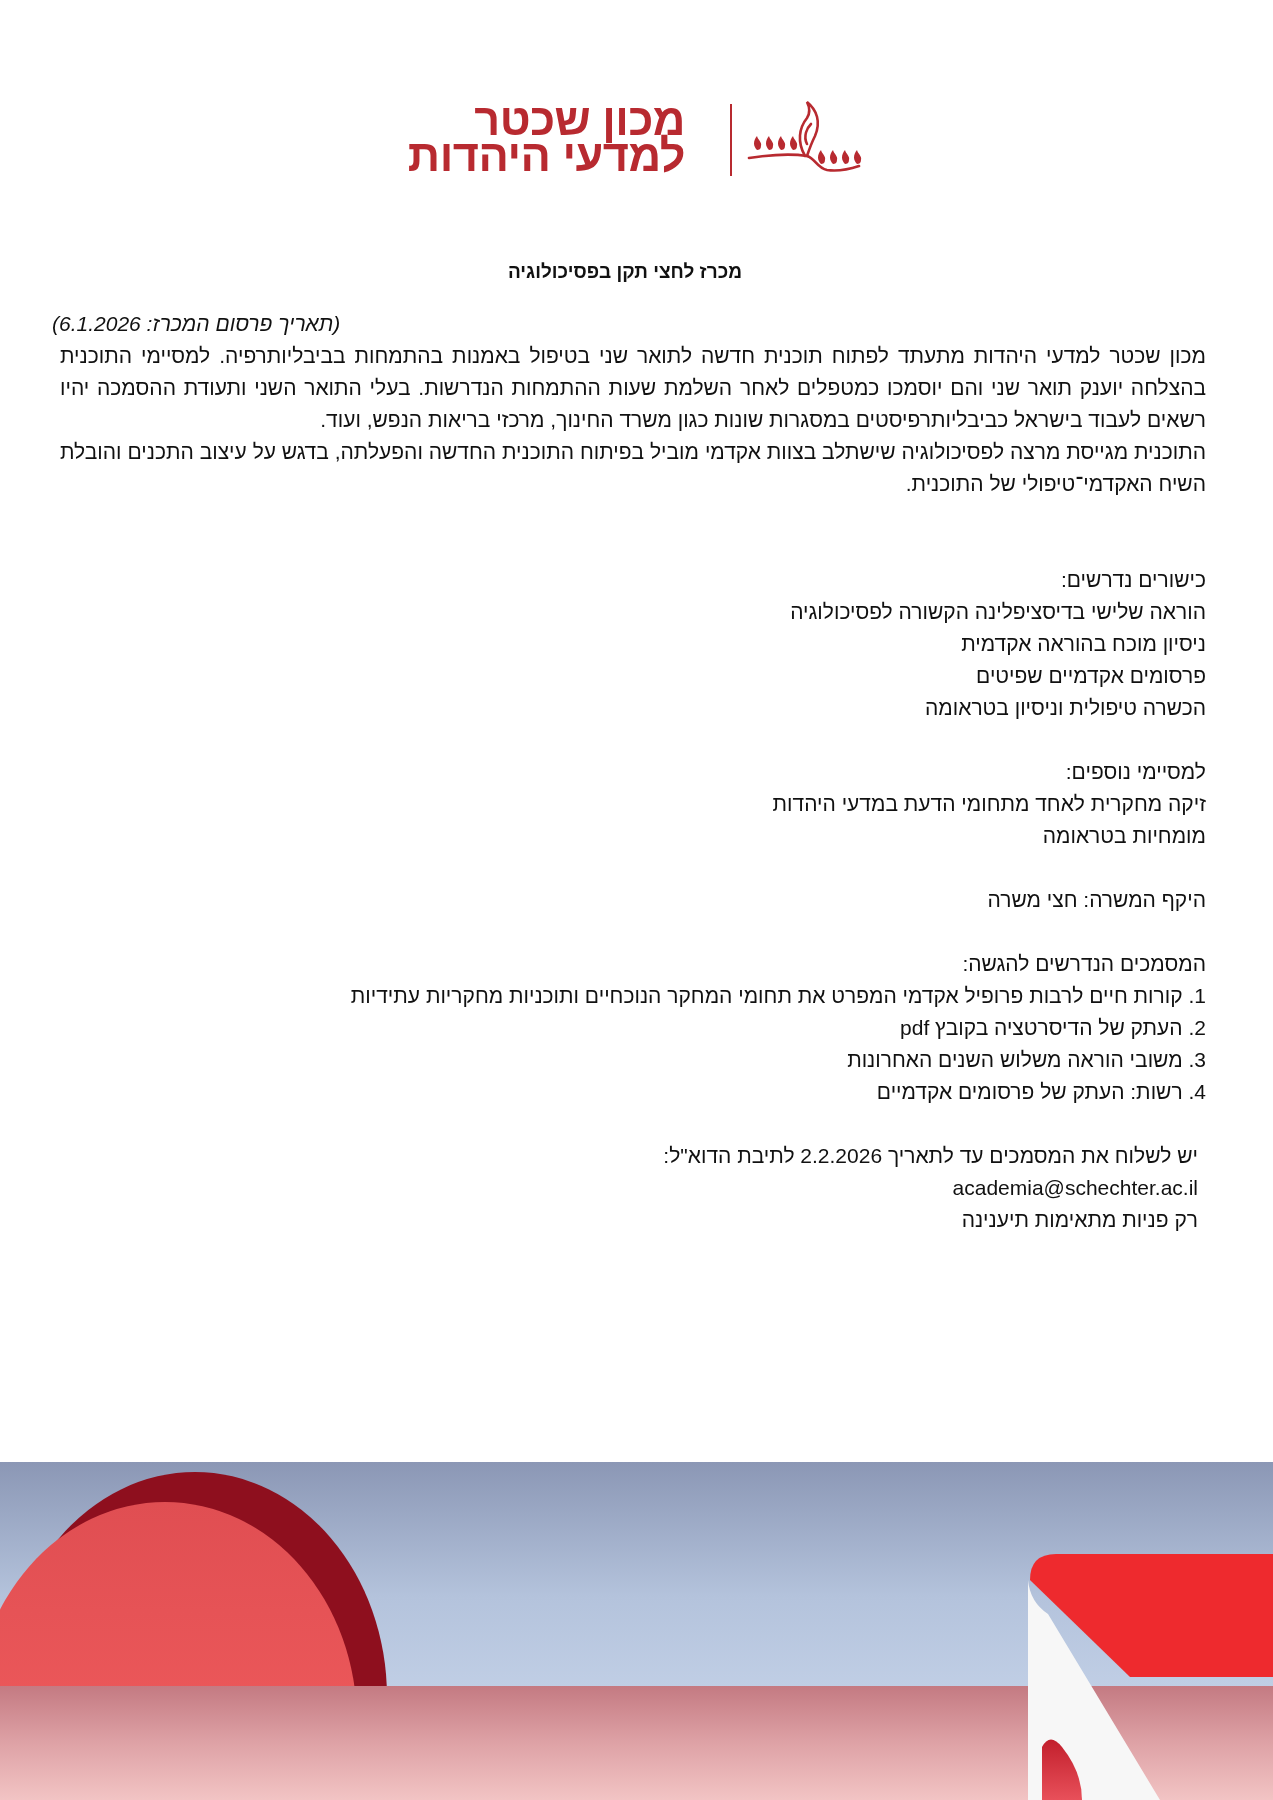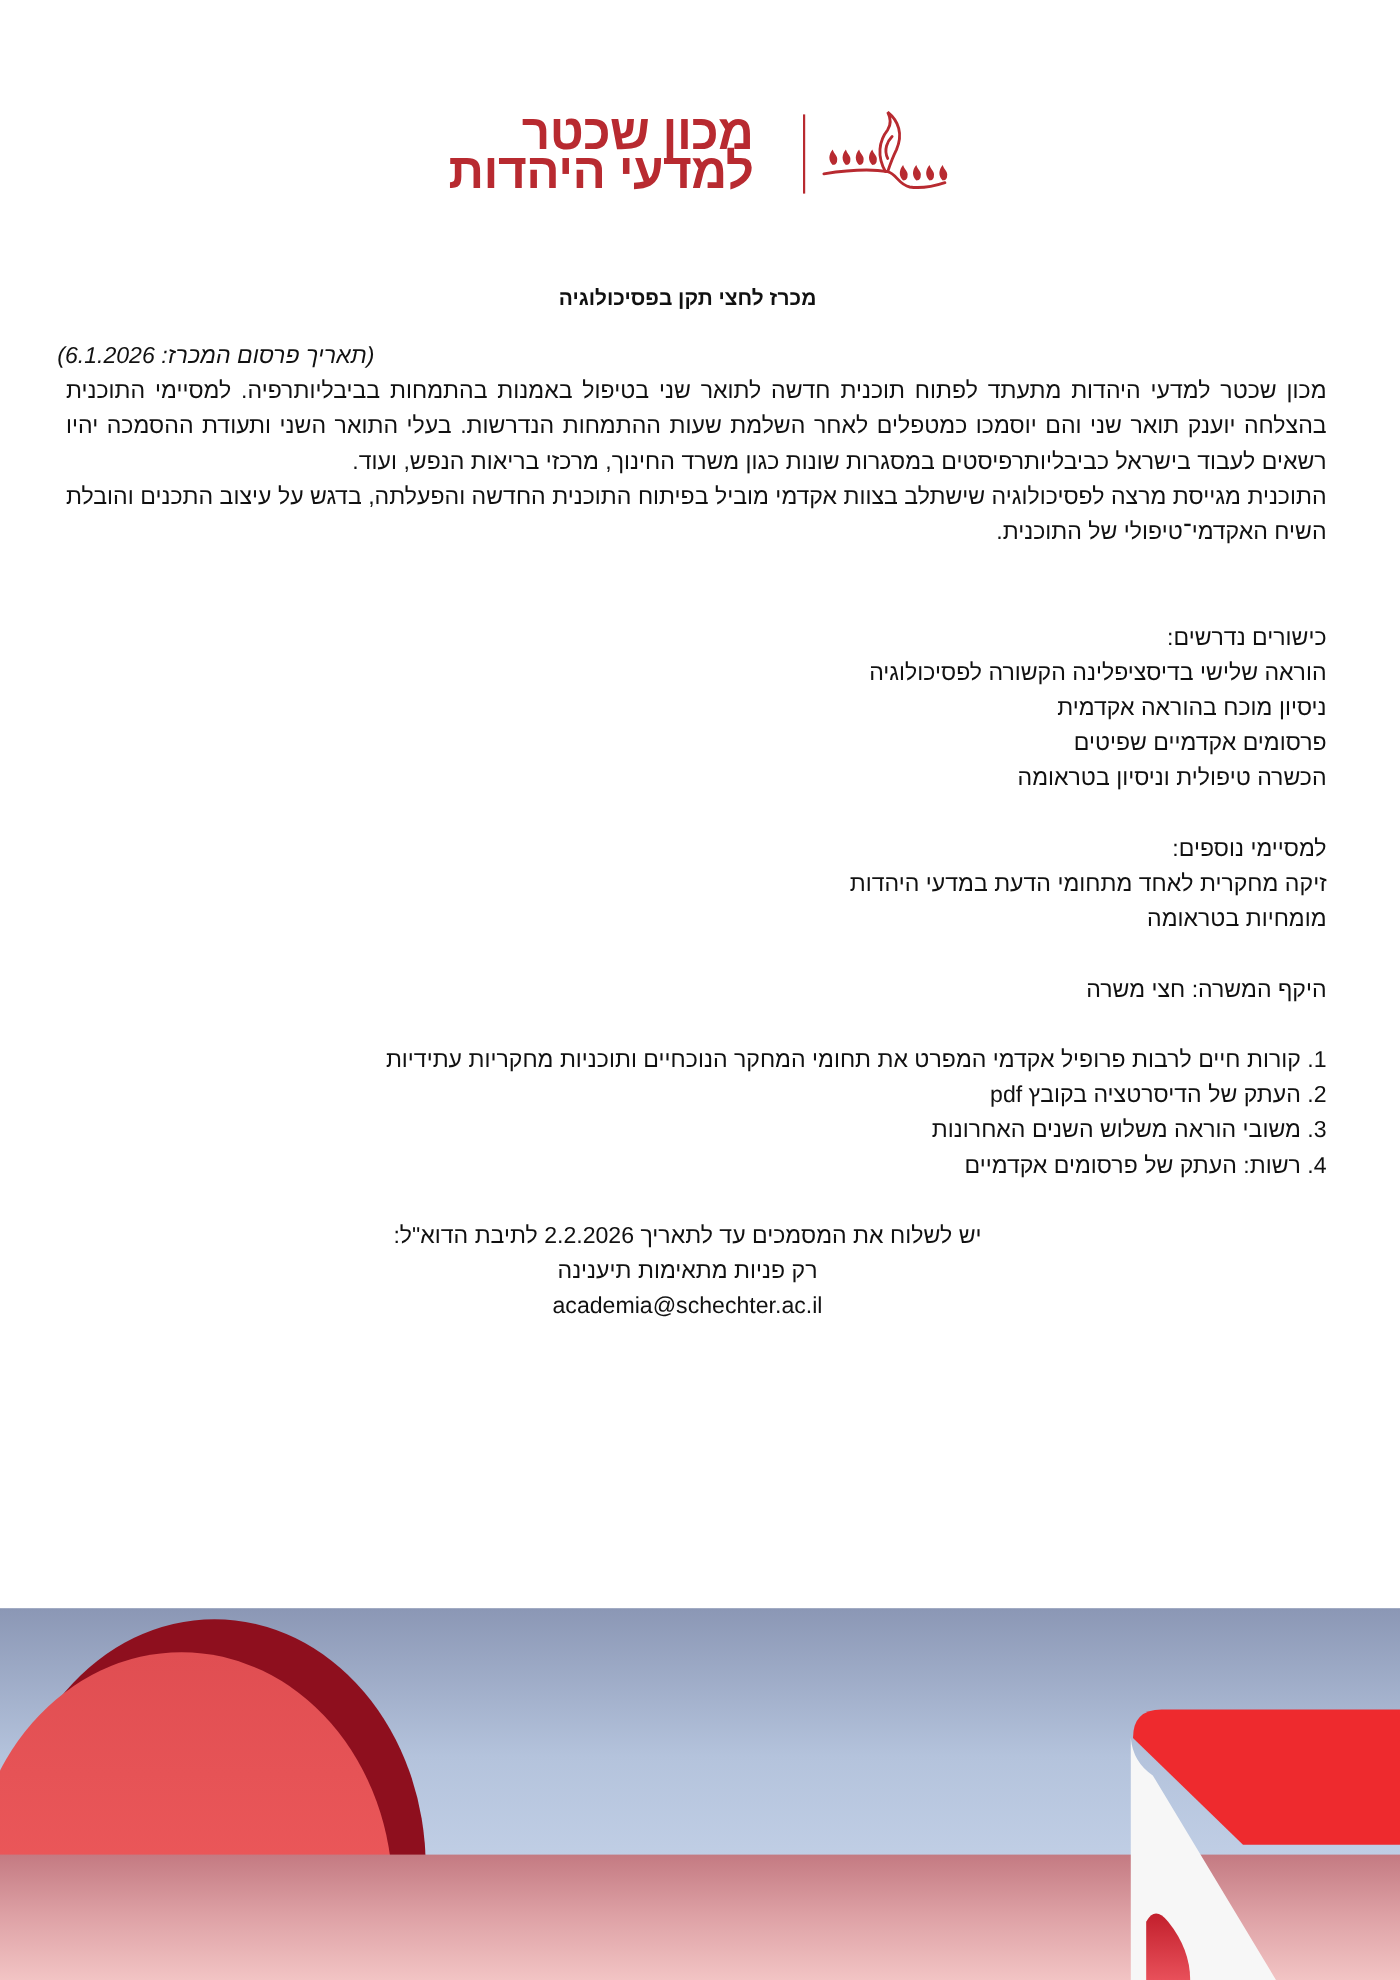--- a/index.html
+++ b/index.html
@@ -65,21 +65,21 @@
     padding-right: 0;
     width: 1146px;
     margin-right: 0;
     position: relative;
     left: -8px;
   }
   .justify { text-align: justify; text-align-last: right; }
   .line { margin: 0; }
   .spacer { height: 32px; }
   .pub-date { text-align: left; position: relative; left: -8px; margin-top: 20px; font-style: italic; }
-  .contact { text-align: center; position: relative; left: -8px; }
+  .contact { position: relative; left: -8px; }
   .email { direction: ltr; unicode-bidi: embed; }
 
   .footer-art {
     position: absolute;
     left: 0;
     top: 1462px;
     width: 1273px;
     height: 338px;
     overflow: hidden;
     background: linear-gradient(to bottom, #8b97b5 0%, #b4c3dc 40%, #cfdcf0 100%);
@@ -141,32 +141,33 @@
     <p class="line">מומחיות בטראומה</p>
   </div>
 
   <div class="spacer"></div>
 
   <p class="line">היקף המשרה: חצי משרה</p>
 
   <div class="spacer"></div>
 
   <div>
+    <p class="line">המסמכים הנדרשים להגשה:</p>
     <p class="line">1. קורות חיים לרבות פרופיל אקדמי המפרט את תחומי המחקר הנוכחיים ותוכניות מחקריות עתידיות</p>
     <p class="line">2. העתק של הדיסרטציה בקובץ pdf</p>
     <p class="line">3. משובי הוראה משלוש השנים האחרונות</p>
     <p class="line">4. רשות: העתק של פרסומים אקדמיים</p>
   </div>
 
   <div class="spacer"></div>
 
   <div>
     <p class="line contact">יש לשלוח את המסמכים עד לתאריך 2.2.2026 לתיבת הדוא"ל:</p>
+    <p class="line contact"><span class="email">academia@schechter.ac.il</span></p>
     <p class="line contact">רק פניות מתאימות תיענינה</p>
-    <p class="line contact"><span class="email">academia@schechter.ac.il</span></p>
   </div>
 </div>
 
 <div class="footer-art">
   <svg width="1273" height="338" viewBox="0 0 1273 338">
     <defs>
       <linearGradient id="band" x1="0" y1="0" x2="0" y2="1">
         <stop offset="0" stop-color="#c47a82"></stop>
         <stop offset="0.5" stop-color="#dea2a6"></stop>
         <stop offset="1" stop-color="#f2c4c4"></stop>

